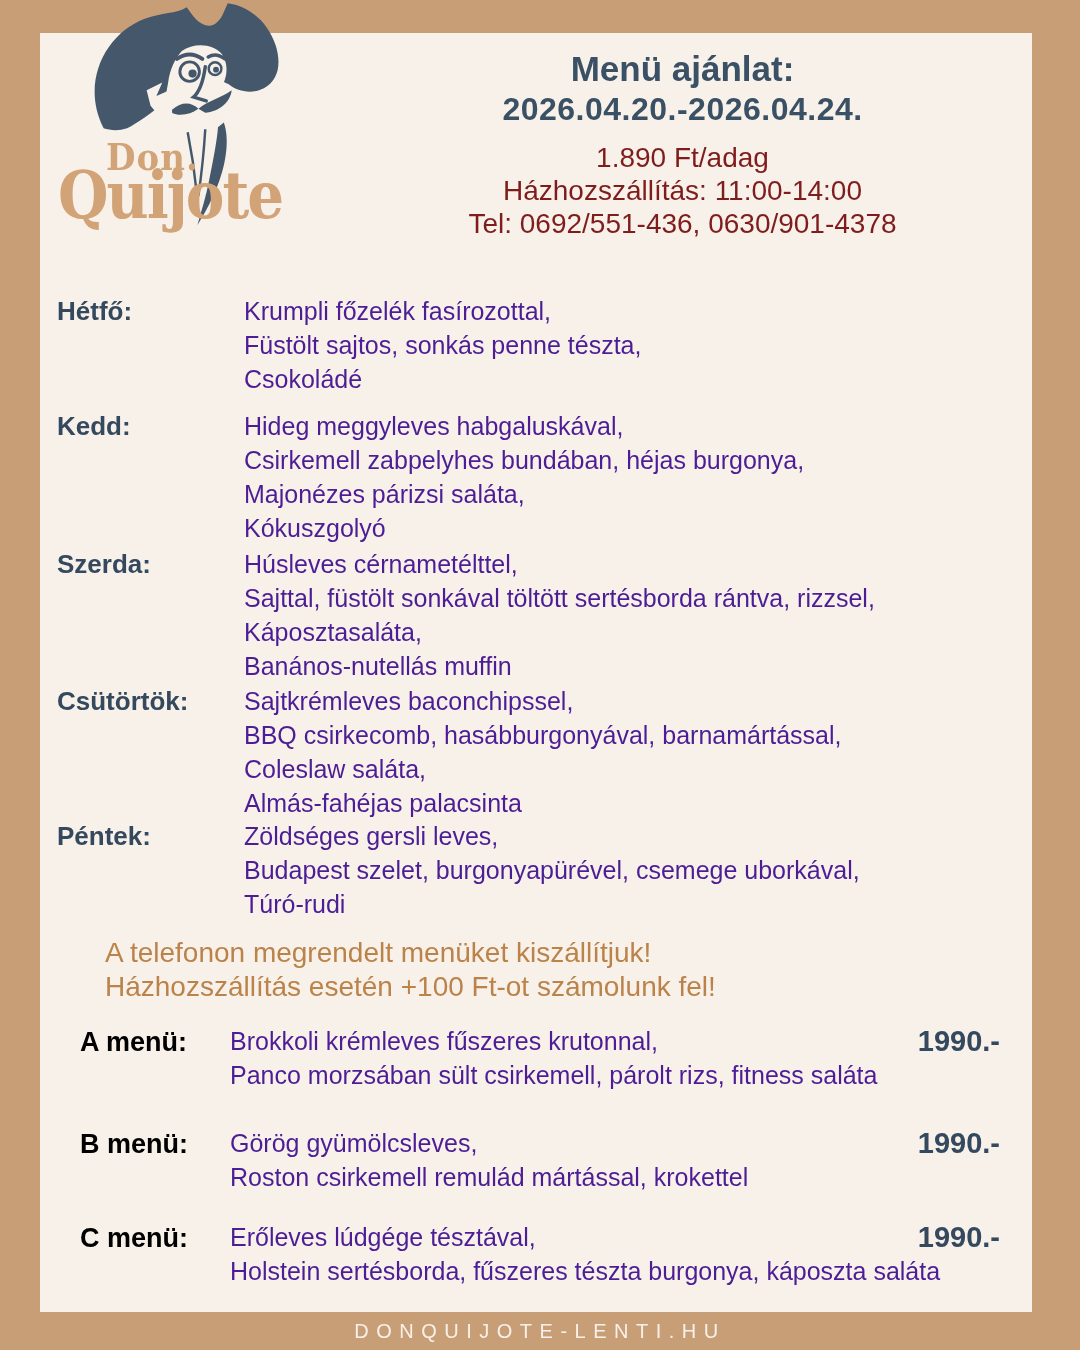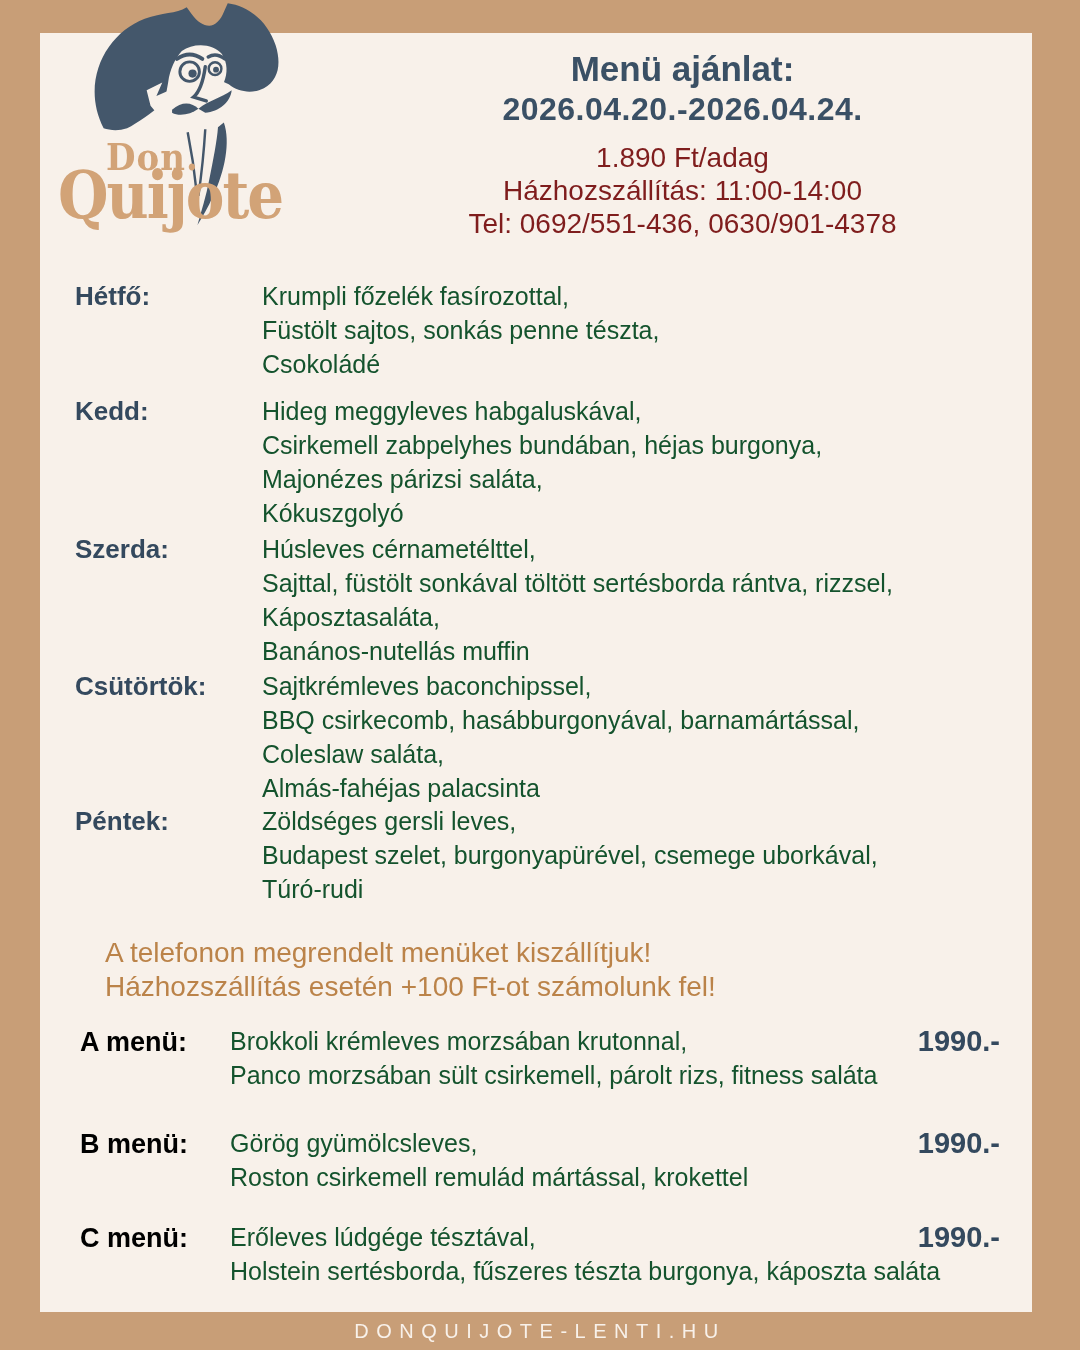--- a/index.html
+++ b/index.html
@@ -27,24 +27,24 @@
     font-size:58px;color:#d2a377;letter-spacing:-2px;
     transform:scaleY(1.12);transform-origin:top left;
   }
   
   .header{position:absolute;left:400px;top:48px;width:565px;text-align:center;z-index:2;color:#3d5266;}
   .h-title{font-size:35px;font-weight:bold;line-height:41px;color:#3a5065;}
   .h-date{font-size:32px;font-weight:bold;line-height:41px;color:#3a5065;letter-spacing:.5px;}
   .h-info{font-size:28px;line-height:33px;color:#7f1d1d;}
   .h-info-first{margin-top:11px;}
   
-  .day-row{position:absolute;left:75px;right:55px;z-index:2;}
+  .day-row{position:absolute;left:57px;right:55px;z-index:2;margin-top:15px;}
   .day-label{position:absolute;left:0;top:0;width:185px;font-size:26px;font-weight:bold;color:#34495e;line-height:34px;}
   .day-items{margin-left:187px;}
-  .dish{font-size:25px;line-height:34px;color:#14532d;white-space:nowrap;}
+  .dish{font-size:25px;line-height:34px;color:#4c1d95;white-space:nowrap;}
   
   .notice{position:absolute;left:105px;top:936px;z-index:2;}
   .notice-line{font-size:28px;line-height:34px;color:#bb8349;white-space:nowrap;}
   
   .abc-row{position:absolute;left:80px;right:80px;z-index:2;}
   .abc-label{position:absolute;left:0;top:1px;width:148px;font-size:27px;font-weight:bold;color:#000000;line-height:34px;}
   .abc-lines{margin-left:150px;margin-right:110px;}
   .abc-price{position:absolute;right:0;top:0;font-size:29px;font-weight:bold;color:#34495e;line-height:34px;}
   
   .footer-bar{position:absolute;left:0;right:0;bottom:0;height:38px;z-index:2;
@@ -150,21 +150,21 @@
   </div>
 
   <div class="notice">
     <div class="notice-line">A telefonon megrendelt menüket kiszállítjuk!</div>
     <div class="notice-line">Házhozszállítás esetén +100 Ft-ot számolunk fel!</div>
   </div>
 
   <div class="abc-row" style="top:1024px">
     <div class="abc-label">A menü:</div>
     <div class="abc-lines">
-      <div class="dish">Brokkoli krémleves morzsában krutonnal,</div>
+      <div class="dish">Brokkoli krémleves fűszeres krutonnal,</div>
       <div class="dish">Panco morzsában sült csirkemell, párolt rizs, fitness saláta</div>
     </div>
     <div class="abc-price">1990.-</div>
   </div>
 
   <div class="abc-row" style="top:1126px">
     <div class="abc-label">B menü:</div>
     <div class="abc-lines">
       <div class="dish">Görög gyümölcsleves,</div>
       <div class="dish">Roston csirkemell remulád mártással, krokettel</div>

